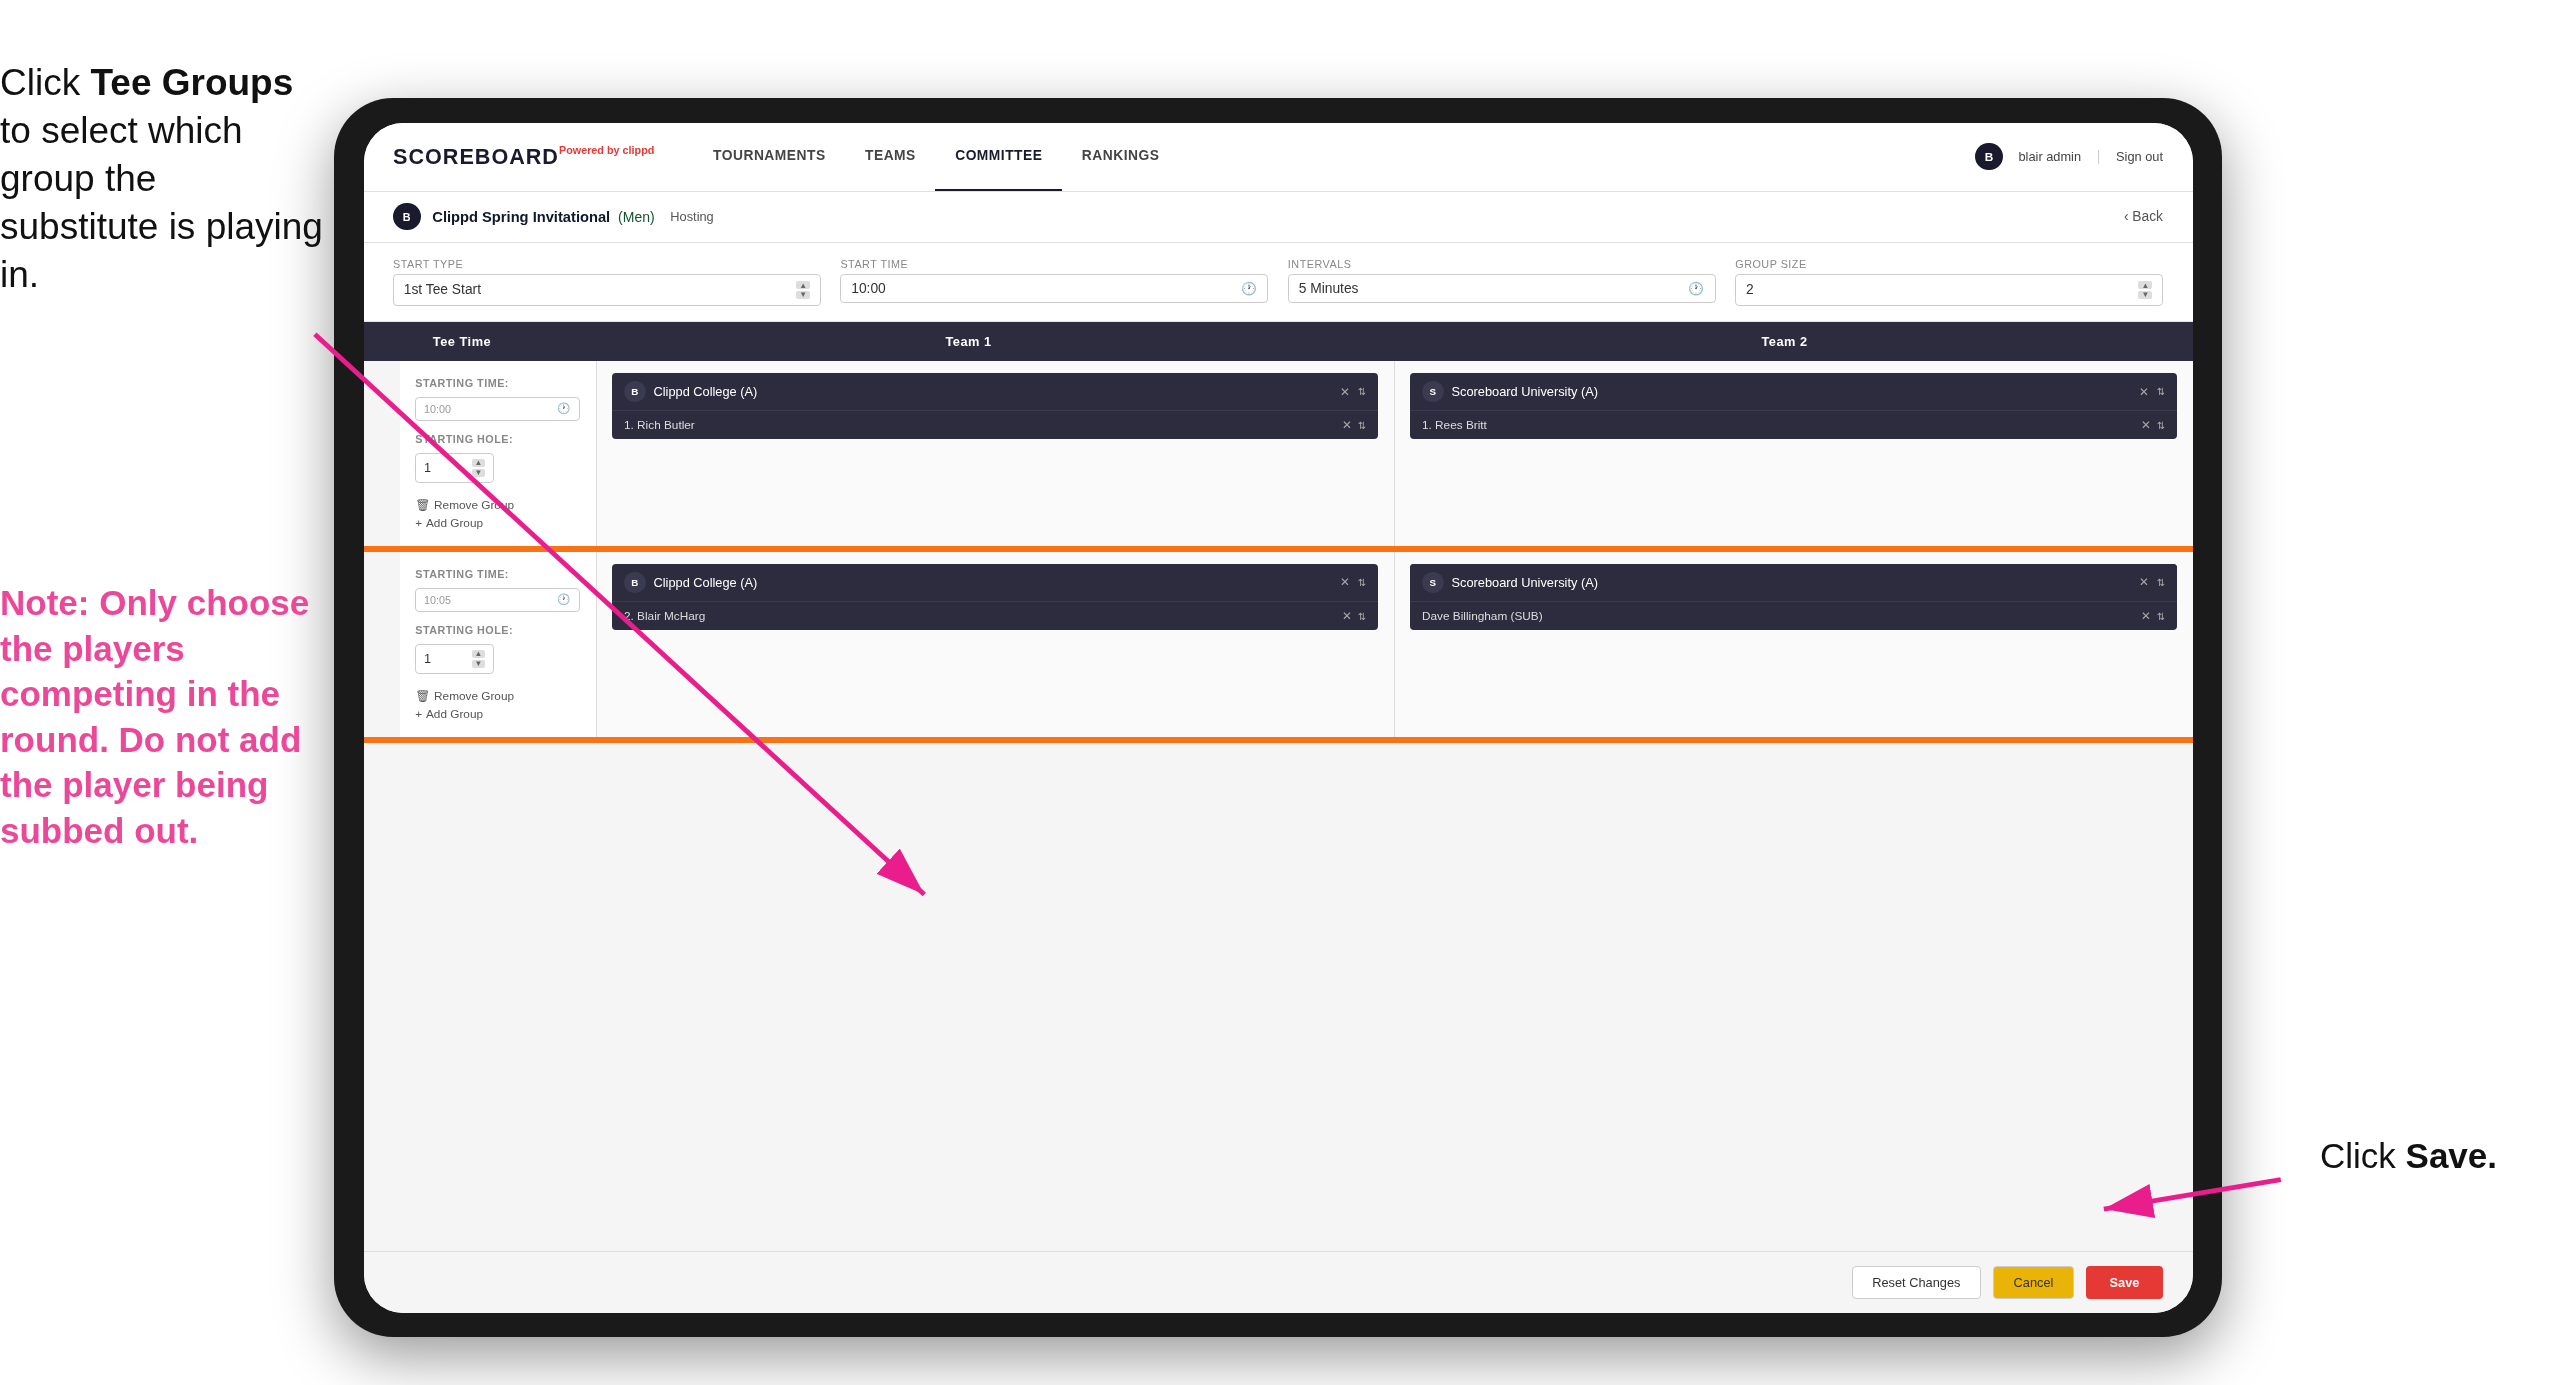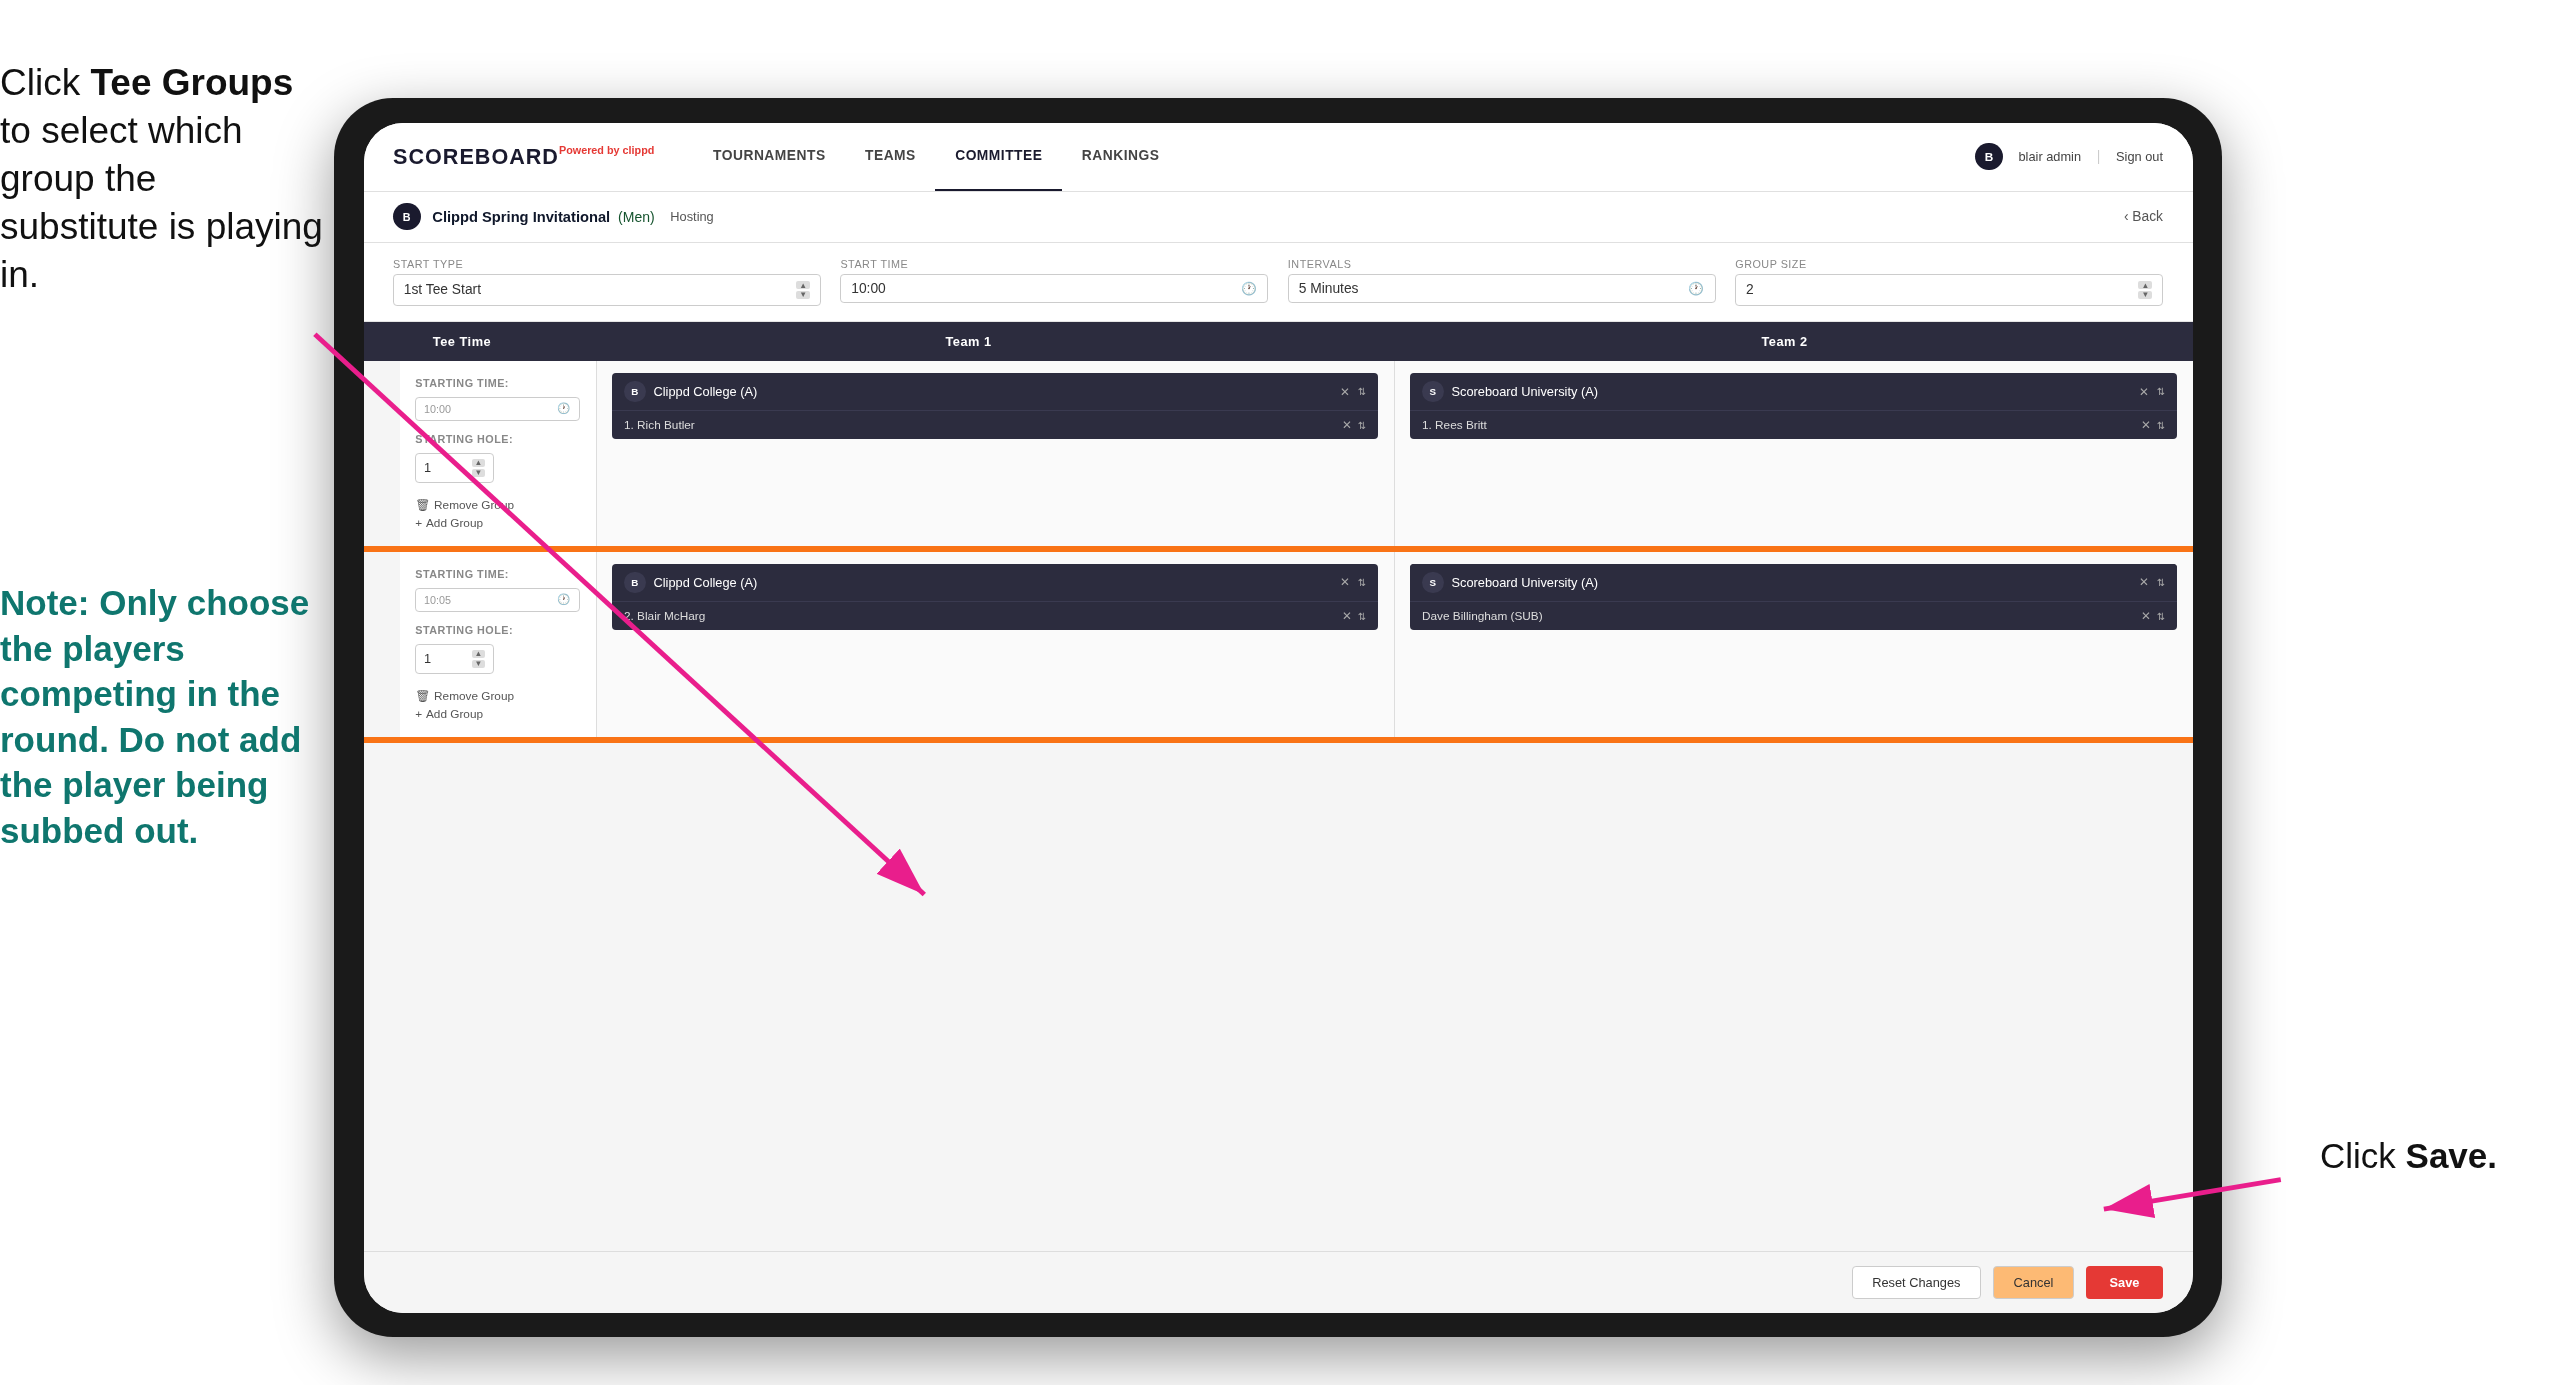--- a/index.html
+++ b/index.html
@@ -24,21 +24,21 @@
     }
     .instruction-left strong { font-weight: 800; }
 
     .note-left {
       position: absolute;
       left: 0;
       top: 580px;
       width: 324px;
       font-size: 35px;
       line-height: 1.3;
-      color: #0f766e;
+      color: #ec4899;
     }
     .note-left strong { font-weight: 800; }
 
     
     .click-save-right {
       position: absolute;
       right: 0;
       top: 1136px;
       width: 256px;
       font-size: 35px;
@@ -460,21 +460,21 @@
       background: #fff;
       border: 1px solid #ccc;
       border-radius: 3.9px;
       padding: 7.9px 19.7px;
       font-size: 12.8px;
       color: #333;
       cursor: pointer;
       font-weight: 500;
     }
     .btn-cancel {
-      background: #fdba74;
+      background: #eab308;
       border: 1px solid #ccc;
       border-radius: 3.9px;
       padding: 7.9px 19.7px;
       font-size: 12.8px;
       color: #333;
       cursor: pointer;
       font-weight: 500;
     }
     .btn-save {
       background: #e53935;

